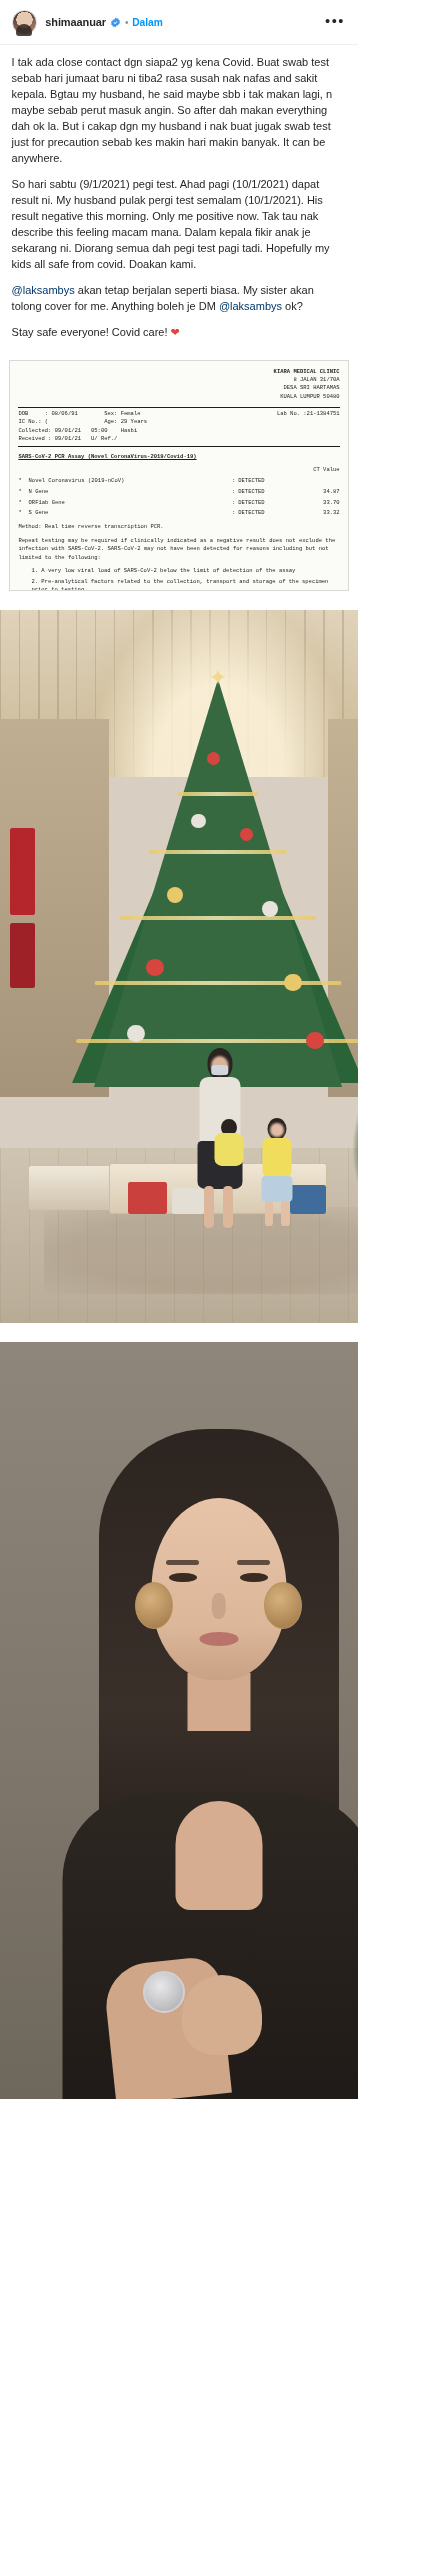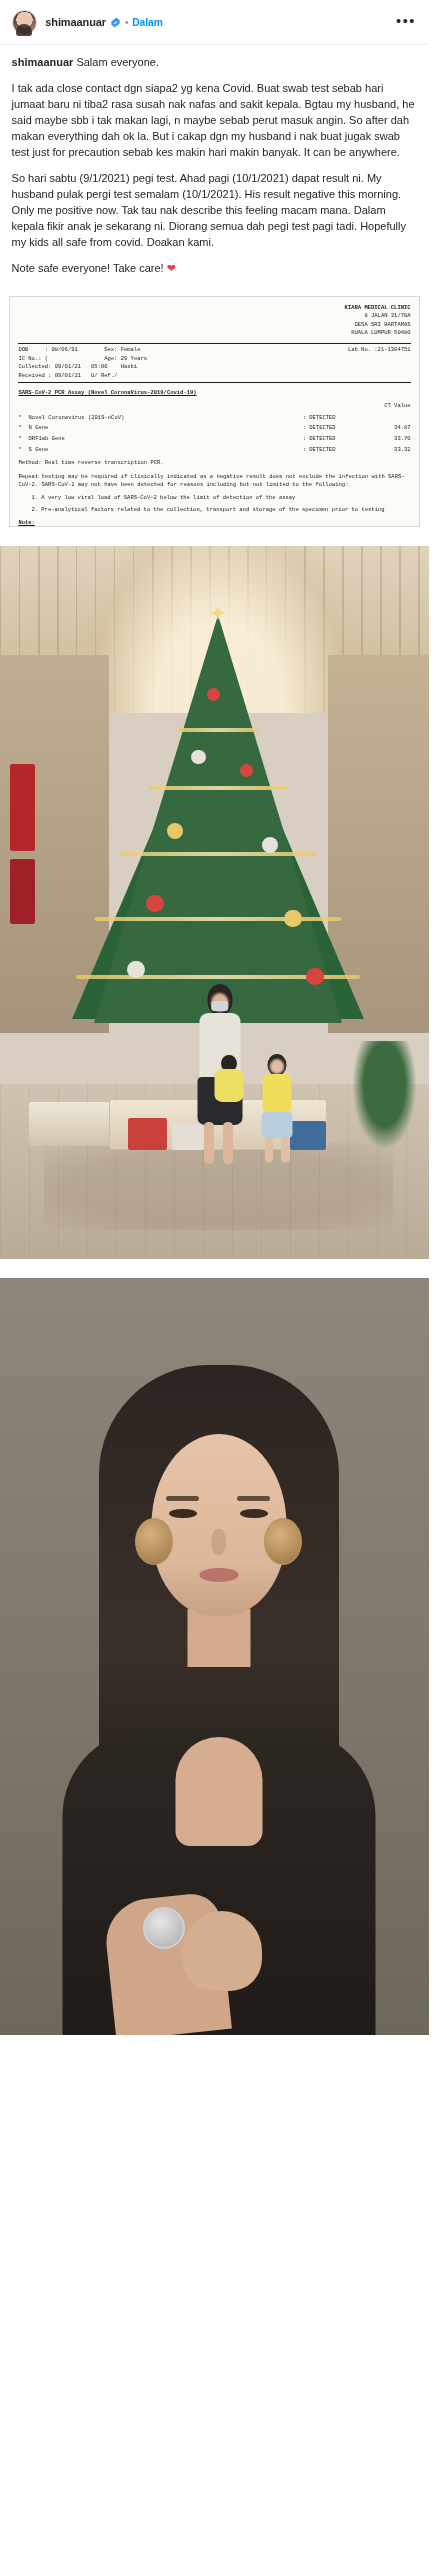--- a/index.html
+++ b/index.html
@@ -3,21 +3,21 @@
 <meta charset="utf-8">
 <style>
   * { box-sizing: border-box; }
   html, body {
     margin: 0;
     padding: 0;
     background: #ffffff;
     font-family: "Liberation Sans", sans-serif;
   }
   .page {
-    width: 429px;
+    width: 358px;
     min-height: 2576px;
     background: #ffffff;
     position: relative;
     overflow: hidden;
   }
 
   
   .post-header {
     display: flex;
     align-items: center;
@@ -389,27 +389,27 @@
           <path fill="#fff" d="M10.8 15.6l-3-3 1.2-1.2 1.8 1.8 4.2-4.2 1.2 1.2z"></path>
         </svg>
       </span>
       <span class="dot-sep">•</span>
       <span class="follow">Dalam</span>
     </div>
     <div class="more-icon">•••</div>
   </div>
 
   <div class="caption">
-    <p>
-      <span class="cap-user">shimaanuar</span><span> Salam everyone.</span>
-    </p>
     <p>I tak ada close contact dgn siapa2 yg kena Covid. Buat swab test sebab hari jumaat baru ni tiba2 rasa susah nak nafas and sakit kepala. Bgtau my husband, he said maybe sbb i tak makan lagi, n maybe sebab perut masuk angin. So after dah makan everything dah ok la. But i cakap dgn my husband i nak buat jugak swab test just for precaution sebab kes makin hari makin banyak. It can be anywhere.</p>
     <p>So hari sabtu (9/1/2021) pegi test. Ahad pagi (10/1/2021) dapat result ni. My husband pulak pergi test semalam (10/1/2021). His result negative this morning. Only me positive now. Tak tau nak describe this feeling macam mana. Dalam kepala fikir anak je sekarang ni. Diorang semua dah pegi test pagi tadi. Hopefully my kids all safe from covid. Doakan kami.</p>
     <p>
-      <span>Note safe everyone! Take care! </span><span class="heart">❤</span>
+      <span class="mention">@laksambys</span><span> akan tetap berjalan seperti biasa. My sister akan tolong cover for me. Anything boleh je DM </span><span class="mention">@laksambys</span><span> ok?</span>
+    </p>
+    <p>
+      <span>Stay safe everyone! Covid care! </span><span class="heart">❤</span>
     </p>
   </div>
 
   <div class="doc">
     <div class="doc-clinic">
       <div class="cl-name">KIARA MEDICAL CLINIC</div>
       <div>8 JALAN 31/70A</div>
       <div>DESA SRI HARTAMAS</div>
       <div>KUALA LUMPUR 50480</div>
     </div>

